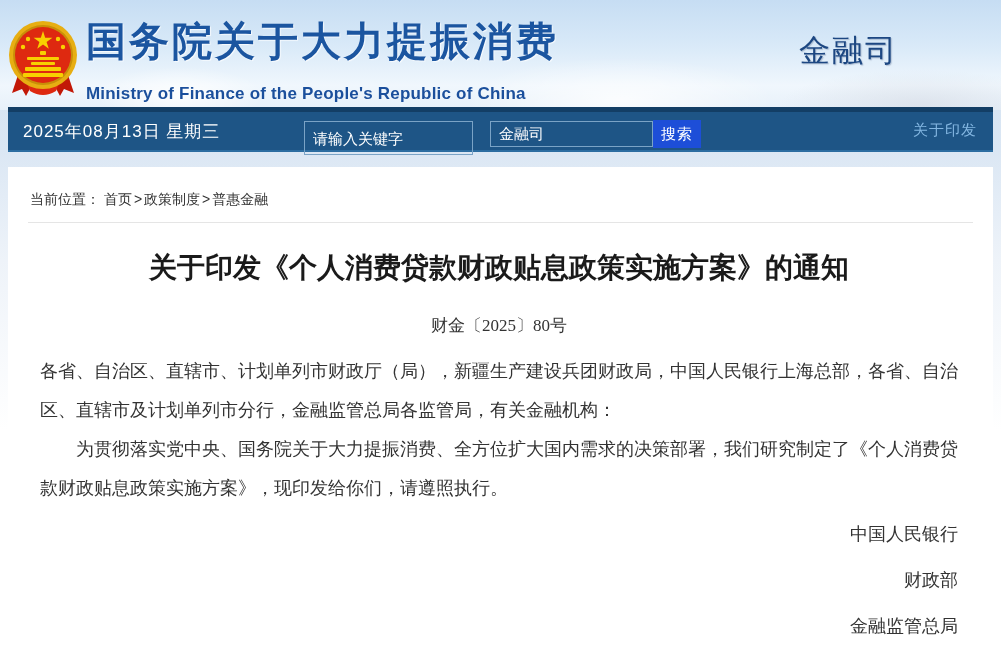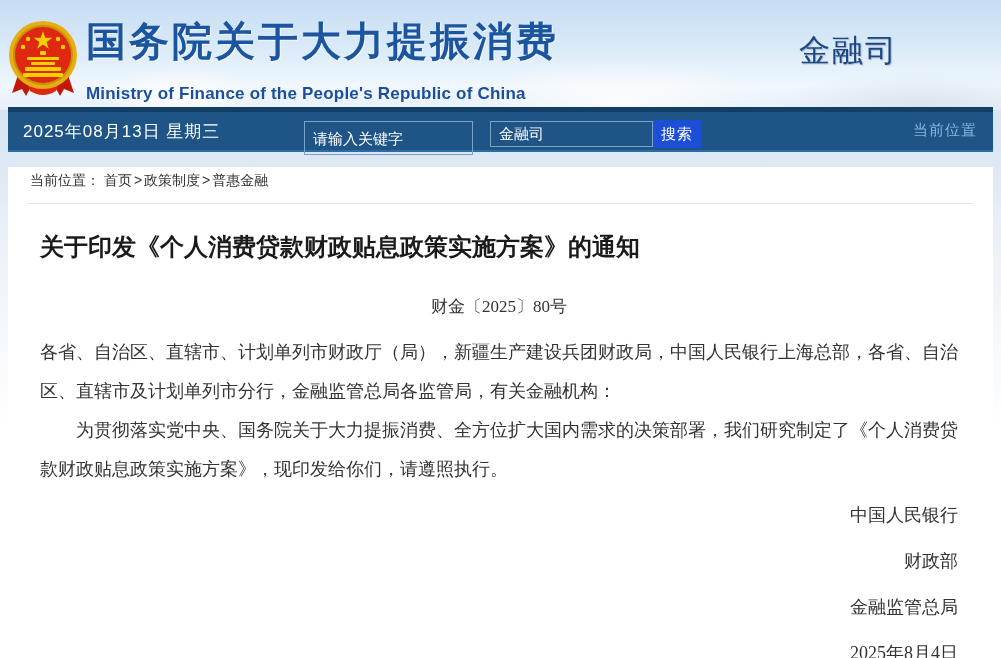--- a/index.html
+++ b/index.html
@@ -68,31 +68,31 @@
     position:absolute; right:16px; top:9px;
     color:#84b7e2; font-size:15px; text-decoration:none; letter-spacing:1px; cursor:pointer;
   }
 
   
   .content{
     position:absolute; left:8px; top:167px; width:985px; height:491px;
     background:#ffffff;
   }
   .crumb-row{
-    padding:5px 22px 0 22px; font-size:14px; color:#333333;
+    padding:24px 22px 0 22px; font-size:14px; color:#333333;
   }
   .crumb-row a{ color:#333333; text-decoration:none; cursor:pointer; }
   .crumb-sep{ margin:0 2px; }
   .divider{ margin:13px 20px 0 20px; border-bottom:1px solid #e5e5e5; }
 
   .article{ padding:0 35px 0 32px; }
   .doc-title{
-    margin-top:28px; text-align:left;
-    font-size:24px; font-weight:bold; color:#1a1a1a; line-height:34px;
-    font-family:Liberation Mono, monospace;
+    margin-top:28px; text-align:center;
+    font-size:28px; font-weight:bold; color:#1a1a1a; line-height:34px;
+    font-family:Liberation Serif, serif;
   }
   .doc-num{
     margin-top:29px; text-align:center;
     font-size:17px; color:#333333;
     font-family:"Liberation Serif", serif;
   }
   .body-text{
     margin-top:15px; font-size:18px; line-height:39px; color:#333333;
     text-align:justify; font-family:"Liberation Serif", serif;
   }
@@ -137,21 +137,21 @@
     </div>
   </div>
   <div class="dept-name">金融司</div>
 </div>
 
 <div class="navbar">
   <div class="nav-date">2025年08月13日  星期三</div>
   <input class="nav-search-input" type="text" placeholder="请输入关键字" style="">
   <div class="nav-scope">金融司</div>
   <button class="nav-search-btn">搜索</button>
-  <a class="nav-home-link">当前位置</a>
+  <a class="nav-home-link">关于印发</a>
 </div>
 
 <div class="content">
 
   <div class="crumb-row">
     <span>当前位置：</span>
     <a>首页</a><span class="crumb-sep">&gt;</span><a>政策制度</a><span class="crumb-sep">&gt;</span><a>普惠金融</a>
   </div>
 
   <div class="divider"></div>

